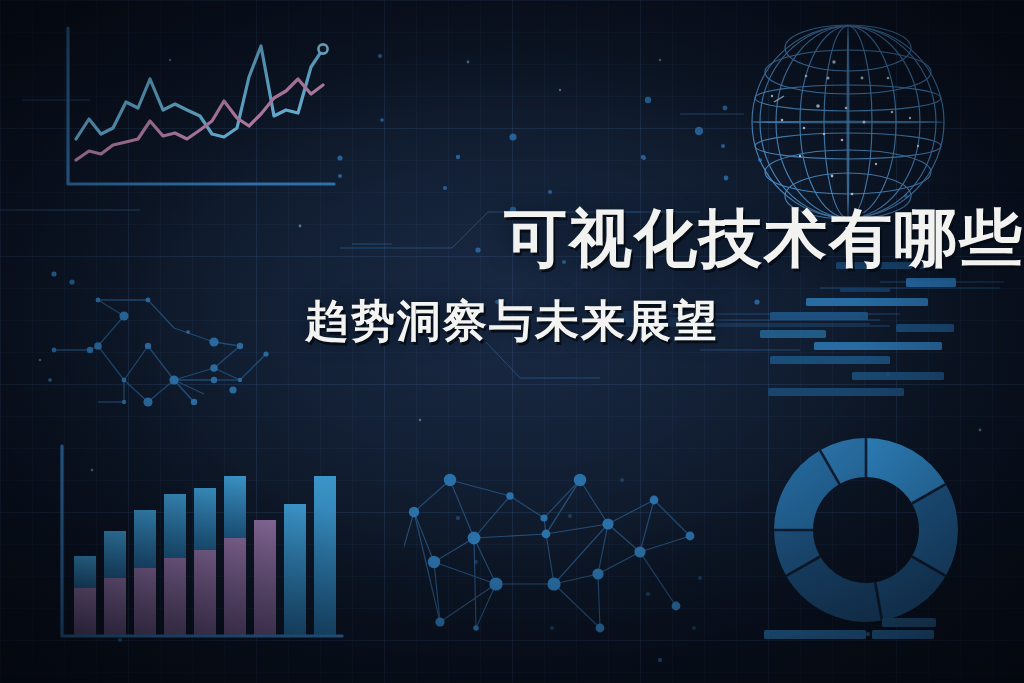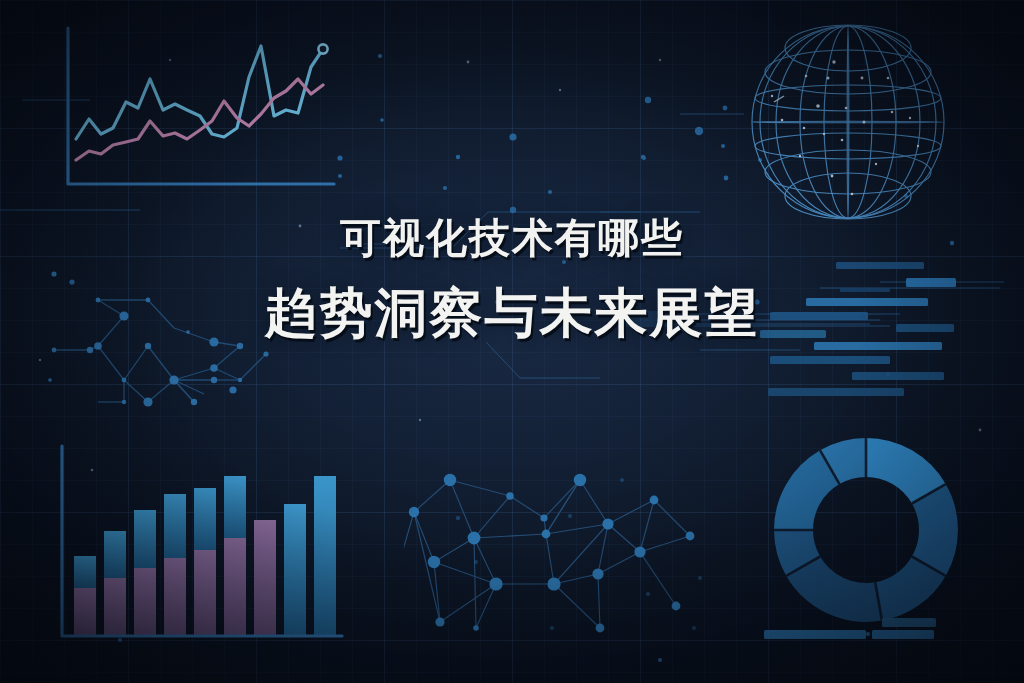--- a/index.html
+++ b/index.html
@@ -55,35 +55,36 @@
     position: absolute;
     left: 0;
     right: 0;
     top: 198px;
     text-align: center;
     z-index: 20;
   }
   .title-line {
     color: #f2f2f0;
     font-weight: bold;
-    font-size: 41px;
+    font-size: 63px;
     line-height: 80px;
     letter-spacing: 2px;
     text-shadow:
       2px 3px 0 rgba(4,10,20,0.85),
       0 0 22px rgba(10,20,36,0.9);
     white-space: nowrap;
+    text-align: right;
   }
   .subtitle-line {
     color: #f3f3f1;
     font-weight: bold;
-    font-size: 53px;
+    font-size: 44px;
     line-height: 62px;
     letter-spacing: 2px;
-    margin-top: 4px;
+    margin-top: 12px;
     text-shadow:
       2px 3px 0 rgba(4,10,20,0.85),
       0 0 18px rgba(10,20,36,0.9);
     white-space: nowrap;
   }
 </style>
 </head>
 <body>
 
 <div id="poster">

